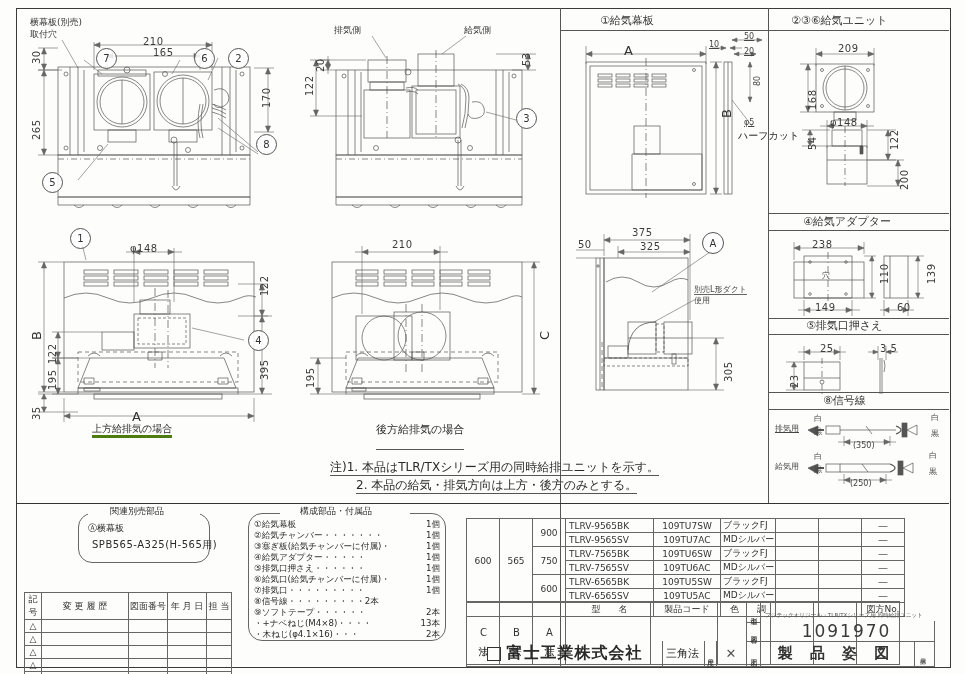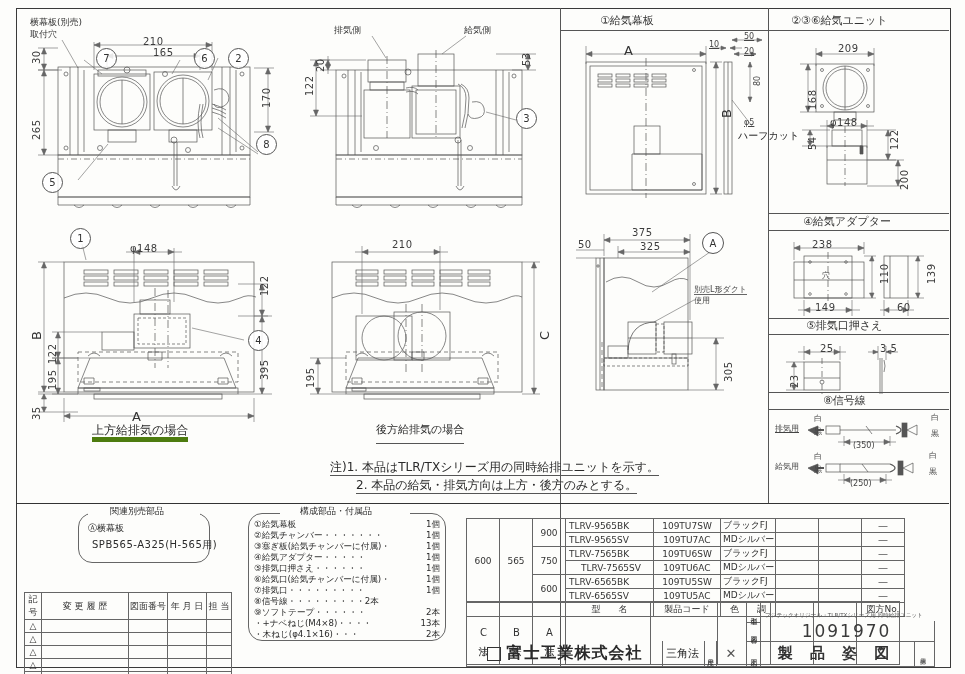--- a/index.html
+++ b/index.html
@@ -307,21 +307,21 @@
   <div class="t dim" style="left:130px;top:244px;">φ148</div>
   <div class="t big rot90" style="left:30px;top:340px;">B</div>
   <div class="t dim rot90" style="left:48px;top:364px;">122</div>
   <div class="t dim rot90" style="left:48px;top:390px;">195</div>
   <div class="t dim rot90" style="left:32px;top:420px;">35</div>
   <div class="t dim rot90" style="left:260px;top:296px;">122</div>
   <div class="t dim rot90" style="left:260px;top:380px;">395</div>
   <div class="t big" style="left:132px;top:410px;">A</div>
   <div class="balloon" style="left:70px;top:228px;width:19px;height:19px;">1</div>
   <div class="balloon" style="left:248px;top:330px;width:19px;height:19px;">4</div>
-  <div class="t jp" style="left:92px;top:424px;font-size:12px;border-bottom:5px solid #4d7c0f;padding-bottom:1px;">上方給排気の場合</div>
+  <div class="t jp" style="left:92px;top:424px;font-size:10px;border-bottom:3px solid #4d7c0f;padding-bottom:1px;">上方給排気の場合</div>
 
   <div class="svgbox" style="left:300px;top:228px;">
     <svg width="250" height="205" viewBox="0 0 250 205">
       <g fill="none" stroke="#555" stroke-width="0.7">
         <rect x="32" y="34" width="190" height="130"></rect>
         <g>
           <rect x="56" y="42" width="22" height="4"></rect>
             <rect x="56" y="48" width="22" height="4"></rect>
             <rect x="56" y="54" width="22" height="4"></rect>
           <rect x="84" y="42" width="22" height="4"></rect>
@@ -370,21 +370,21 @@
         <line x1="10" y1="166" x2="46" y2="166"></line>
         <line x1="18" y1="130" x2="18" y2="166"></line>
         <path d="M18 130 l-2.5 6 h5 z M18 166 l-2.5 -6 h5 z" fill="#666"></path>
       </g>
     </svg>
   </div>
 
   <div class="t dim" style="left:392px;top:240px;">210</div>
   <div class="t big rot90" style="left:538px;top:340px;">C</div>
   <div class="t dim rot90" style="left:306px;top:388px;">195</div>
-  <div class="t jp" style="left:376px;top:424px;font-size:11px;border-bottom:1px solid #555;padding-bottom:8px;">後方給排気の場合</div>
+  <div class="t jp" style="left:376px;top:424px;font-size:11px;border-bottom:1px solid #555;padding-bottom:14px;">後方給排気の場合</div>
 
   <div class="t jp" style="left:330px;top:461px;font-size:12px;border-bottom:1px solid #555;padding-bottom:2px;">注)1. 本品はTLR/TXシリーズ用の同時給排ユニットを示す。</div>
   <div class="t jp" style="left:356px;top:479px;font-size:12px;border-bottom:1px solid #555;padding-bottom:2px;">2. 本品の給気・排気方向は上方・後方のみとする。</div>
 
   <div class="ln h" style="left:560px;top:30px;width:208px;"></div>
   <div class="t jp panelTitle" style="left:600px;top:15px;">①給気幕板</div>
 
   <div class="svgbox" style="left:566px;top:34px;">
     <svg width="200" height="180" viewBox="0 0 200 180">
       <g fill="none" stroke="#555" stroke-width="0.7">
@@ -848,21 +848,21 @@
     <tr>
       <td rowspan="2">750</td>
       <td style="text-align:left;padding-left:3px;">TLRV-7565BK</td>
       <td>109TU6SW</td>
       <td style="text-align:left;padding-left:2px;">ブラックFJ</td>
       <td></td>
       <td></td>
       <td>―</td>
     </tr>
     <tr>
-      <td style="text-align:center;padding-left:3px;">TLRV-7565SV</td>
+      <td style="text-align:left;padding-left:3px;">TLRV-7565SV</td>
       <td>109TU6AC</td>
       <td style="text-align:left;padding-left:2px;">MDシルバー</td>
       <td></td>
       <td></td>
       <td>―</td>
     </tr>
     <tr>
       <td rowspan="2">600</td>
       <td style="text-align:left;padding-left:3px;">TLRV-6565BK</td>
       <td>109TU5SW</td>

